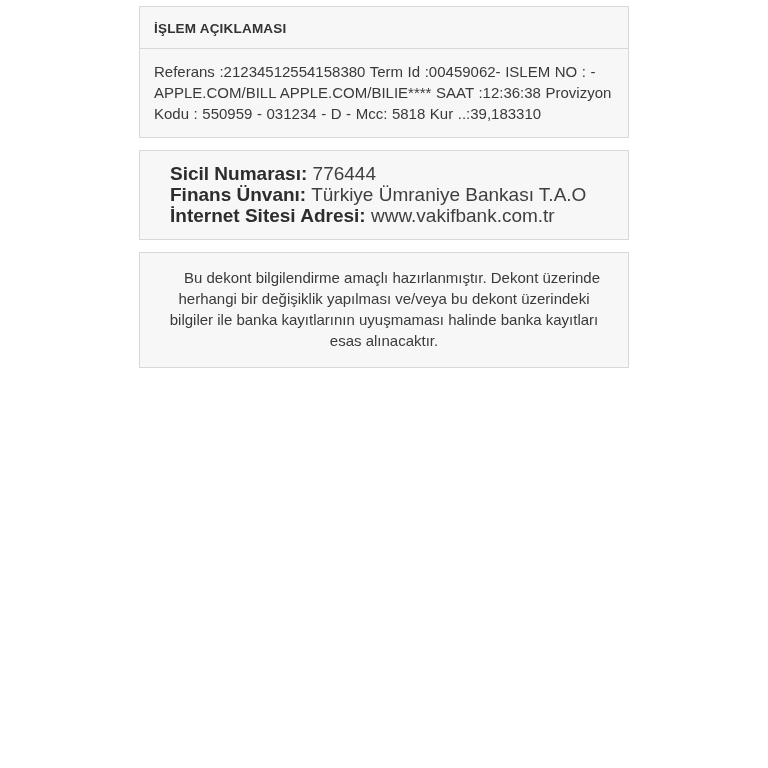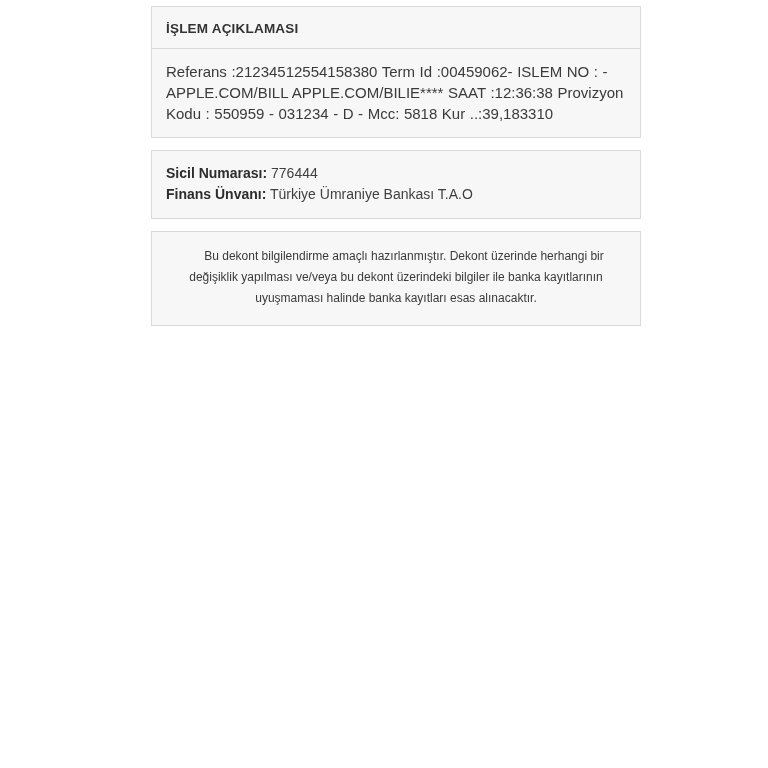--- a/index.html
+++ b/index.html
@@ -13,21 +13,21 @@
 
   .page {
     position: relative;
     width: 768px;
     height: 768px;
     background: #ffffff;
   }
 
   .doc {
     position: absolute;
-    left: 151px;
+    left: 139px;
     top: 6px;
     width: 490px;
   }
 
   .card {
     border: 1px solid #d9d9d9;
     background: #f7f7f7;
     box-sizing: border-box;
     width: 100%;
     margin-bottom: 12px;
@@ -51,44 +51,45 @@
   }
 
   .desc-text {
     font-size: 15px;
     line-height: 21px;
     color: #3a3a3a;
     word-spacing: 0.4px;
   }
 
   .info-line {
-    font-size: 14px;
+    font-size: 19px;
     line-height: 21px;
     color: #3a3a3a;
+    margin-left: 16px;
   }
 
   .info-line .label {
     font-weight: bold;
     color: #2d2d2d;
   }
 
   .info-line .value {
     color: #3f3f3f;
   }
 
   .note-card {
     border: 1px solid #d9d9d9;
     background: #f7f7f7;
     box-sizing: border-box;
     width: 100%;
     padding: 14px 20px 16px 20px;
   }
 
   .note-text {
-    font-size: 12px;
+    font-size: 15px;
     line-height: 21px;
     color: #3a3a3a;
     text-align: center;
     text-indent: 16px;
   }
 </style>
 </head>
 <body>
 
 <div class="page">
@@ -106,20 +107,24 @@
     <div class="card">
       <div class="card-body">
         <div class="info-line">
           <span class="label">Sicil Numarası:</span>
           <span class="value">776444</span>
         </div>
         <div class="info-line">
           <span class="label">Finans Ünvanı:</span>
           <span class="value">Türkiye Ümraniye Bankası T.A.O</span>
         </div>
+        <div class="info-line">
+          <span class="label">İnternet Sitesi Adresi:</span>
+          <span class="value">www.vakifbank.com.tr</span>
+        </div>
       </div>
     </div>
 
     <div class="note-card">
       <div class="note-text">Bu dekont bilgilendirme amaçlı hazırlanmıştır. Dekont üzerinde herhangi bir değişiklik yapılması ve/veya bu dekont üzerindeki bilgiler ile banka kayıtlarının uyuşmaması halinde banka kayıtları esas alınacaktır.</div>
     </div>
 
   </div>
 </div>
 

